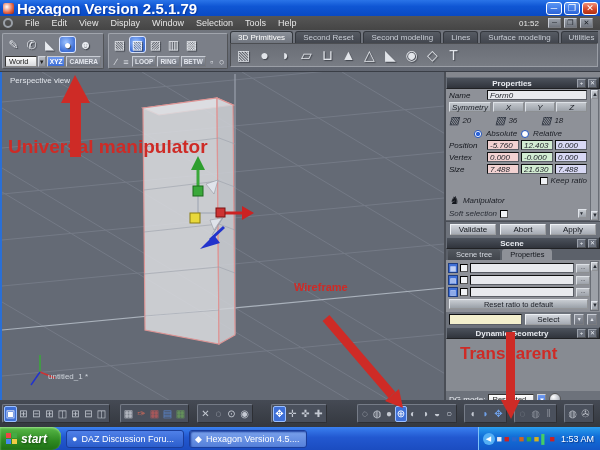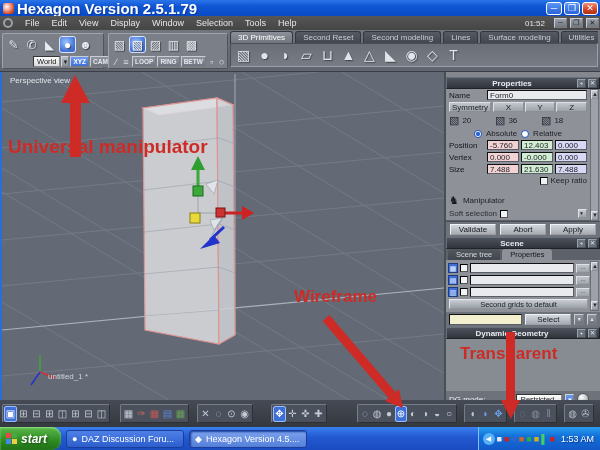--- a/index.html
+++ b/index.html
@@ -17,39 +17,39 @@
   .tb-btn { width:16px; height:13px; border:1px solid #fff; border-radius:3px; color:#fff;
     font-size:9px; line-height:10px; text-align:center;
     background:linear-gradient(#5a96f4,#2a62d8); }
   .tb-btn.close { background:linear-gradient(#f09078,#d04426 60%,#b03010); }
 
   
   #menubar { position:absolute; top:16px; left:0; right:0; height:14px; background:linear-gradient(#565656,#454545);
     display:flex; align-items:center; color:#e6e6e6; }
   .menu-logo { width:10px; height:10px; border-radius:50%; border:2px solid #9aa0a8; margin:0 6px 0 3px; }
   .menu-item { padding:0 6px; font-size:9px; }
-  #menubar .right { margin-left:auto; display:flex; align-items:center; gap:3px; padding-right:1px; }
+  #menubar .right { margin-left:auto; display:flex; align-items:center; gap:3px; padding-right:7px; }
   .clock { color:#e8e8e8; font-size:8px; margin-right:6px; }
   .mdi-btn { width:13px; height:10px; background:linear-gradient(#9aa0aa,#70757e); border:1px outset #c8ccd4;
     color:#22262c; font-size:7px; line-height:8px; text-align:center; }
 
   
   #topbar { position:absolute; top:30px; left:0; right:0; height:42px;
     background:linear-gradient(#72767e,#606570); border-bottom:1px solid #3a3e46; }
   .toolgroup { position:absolute; top:3px; height:36px; background:#7b7f88;
     border:1px outset #a0a4ac; border-radius:2px; padding:1px 2px; }
   #toolgroup1 { left:2px; width:102px; }
   #toolgroup2 { left:108px; width:120px; }
   .tg-row { display:flex; align-items:center; height:19px; gap:1px; }
   .tool-tile { width:17px; height:17px; display:flex; align-items:center; justify-content:center;
     color:#e8ebf0; font-size:12px; text-shadow:1px 1px 1px #3a3e46; }
   .tool-tile.active { background:radial-gradient(circle at 40% 35%, #9cc2ff, #3e6fd6 70%); border:1px solid #dce6ff; border-radius:3px; color:#fff; }
   .tg-bottom { display:flex; align-items:center; height:13px; gap:1px; margin-top:1px; }
   .dd-field { background:linear-gradient(#fdfdfd,#d8dadd); border:1px inset #888; height:11px; font-size:7.5px;
-    color:#222; padding:0 3px; display:flex; align-items:center;margin-left:28px; }
+    color:#222; padding:0 3px; display:flex; align-items:center; }
   .dd-arrow { width:9px; height:11px; background:linear-gradient(#b8bcc4,#8a8f98); border:1px outset #d0d4da;
     font-size:6px; color:#222; text-align:center; line-height:10px; }
   .mini-btn { height:11px; border:1px outset #c8ccd4; background:linear-gradient(#8f949e,#6f747e);
     color:#e4e7ee; font-size:6.5px; font-weight:bold; padding:0 2px; line-height:10px; }
   .mini-btn.blue { background:linear-gradient(#6f9af0,#3e6fd6); color:#fff; }
   .mini-glyph { color:#dde0e6; font-size:9px; width:10px; text-align:center; }
 
   #tabstrip { position:absolute; left:230px; top:1px; right:2px; height:12px; display:flex; overflow:hidden; }
   .shelf-tab { background:linear-gradient(#565b63,#42464e); color:#c9ced6; font-size:8px; padding:1px 7px 0;
     margin-right:2px; border-radius:3px 3px 0 0; border:1px solid #34383e; border-bottom:none; white-space:nowrap; }
@@ -67,21 +67,21 @@
 
   
   #rightpanel { position:absolute; top:72px; left:444px; width:156px; height:420px; background:#84878e;
     border-left:2px solid #4a4e56; font-size:8px; color:#1c1f26; }
   .phead { height:12px; background:linear-gradient(#4c525c,#30343c); color:#e8ebf0; font-size:8px;
     display:flex; align-items:center; border:1px outset #6a707a; }
   .phead .ph-title { flex:1; text-align:center; font-weight:bold; }
   .ph-btn { width:9px; height:9px; background:#6a707c; border:1px outset #9aa0aa; color:#e8ebf0;
     font-size:6px; line-height:7px; text-align:center; margin-right:2px; }
   .pbody { background:#8e9198; position:relative; }
-  .prow { display:flex; align-items:center; padding:1px 3px; gap:2px; }
+  .prow { display:flex; align-items:center; padding:1px 3px; gap:2px;font-style:italic; }
   .plabel { width:36px; color:#14171d; }
   .seg-btn { flex:1; text-align:center; background:linear-gradient(#c2c6cc,#9da2aa); border:1px outset #dde1e6;
     height:10px; line-height:9px; color:#1a1d24; }
   .lbl-btn { width:42px; text-align:center; background:linear-gradient(#c2c6cc,#9da2aa); border:1px outset #dde1e6;
     height:10px; line-height:9px; }
   .field { border:1px inset #5a5e66; height:10px; line-height:9px; padding:0 2px; background:#e8eaee; flex:1; }
   .fx { background:#f2d2d2; } .fy { background:#d2ecd2; } .fz { background:#d8d8f4; }
   .cube-glyph { color:#1c2330; font-size:11px; line-height:10px; }
   .count-pair { display:flex; align-items:center; gap:3px; width:44px; }
   .radio { width:8px; height:8px; border-radius:50%; border:1px solid #2255c0; background:#fff; display:inline-block; }
@@ -136,21 +136,21 @@
   #tray { margin-left:auto; height:23px; background:linear-gradient(#2a9ff0,#1270d8 40%,#1258c8);
     border-left:1px solid #7ec0f8; display:flex; align-items:center; padding:0 6px 0 4px; gap:2px; }
   .tray-chevron { width:12px; height:12px; border-radius:50%; background:#55b0f5; color:#fff; font-size:7px;
     line-height:12px; text-align:center; }
   .tray-ico { font-size:9px; line-height:12px; }
   .tray-time { color:#fff; font-size:9px; margin-left:4px; text-shadow:1px 1px 1px #0a3a90; }
 
   
   .red-note { position:absolute; color:#ce2b26; font-weight:bold; pointer-events:none; }
   #note-universal { left:8px; top:136px; font-size:19px; }
-  #note-wireframe { left:294px; top:287px; font-size:17px; }
+  #note-wireframe { left:294px; top:281px; font-size:11px; }
   #note-transparent { left:460px; top:344px; font-size:17px; }
   #red-arrows { position:absolute; top:0; left:0; pointer-events:none; }
 </style>
 </head>
 <body>
 
 <div id="app">
 
   <div id="titlebar">
     <div class="app-icon"></div>
@@ -431,21 +431,21 @@
           <span class="field"></span>
           <span class="dots-btn">...</span>
         </div>
           <div class="scene-row">
           <span class="scene-ico">▥</span>
           <span class="chk"></span>
           <span class="field"></span>
           <span class="dots-btn">...</span>
         </div>
         </div>
-      <div class="wide-btn">Second grids to default</div>
+      <div class="wide-btn">Reset ratio to default</div>
       <div class="props-scroll" style="bottom:1px;top:1px">
         <span class="scr-btn">▲</span>
         <span class="scr-btn">▼</span>
       </div>
     </div>
     <div class="select-row">
       <span class="cream-field"></span>
       <span class="push-btn" style="flex:0 0 46px">Select</span>
       <span class="tiny-btn">▾</span>
       <span class="tiny-btn">▴</span>

